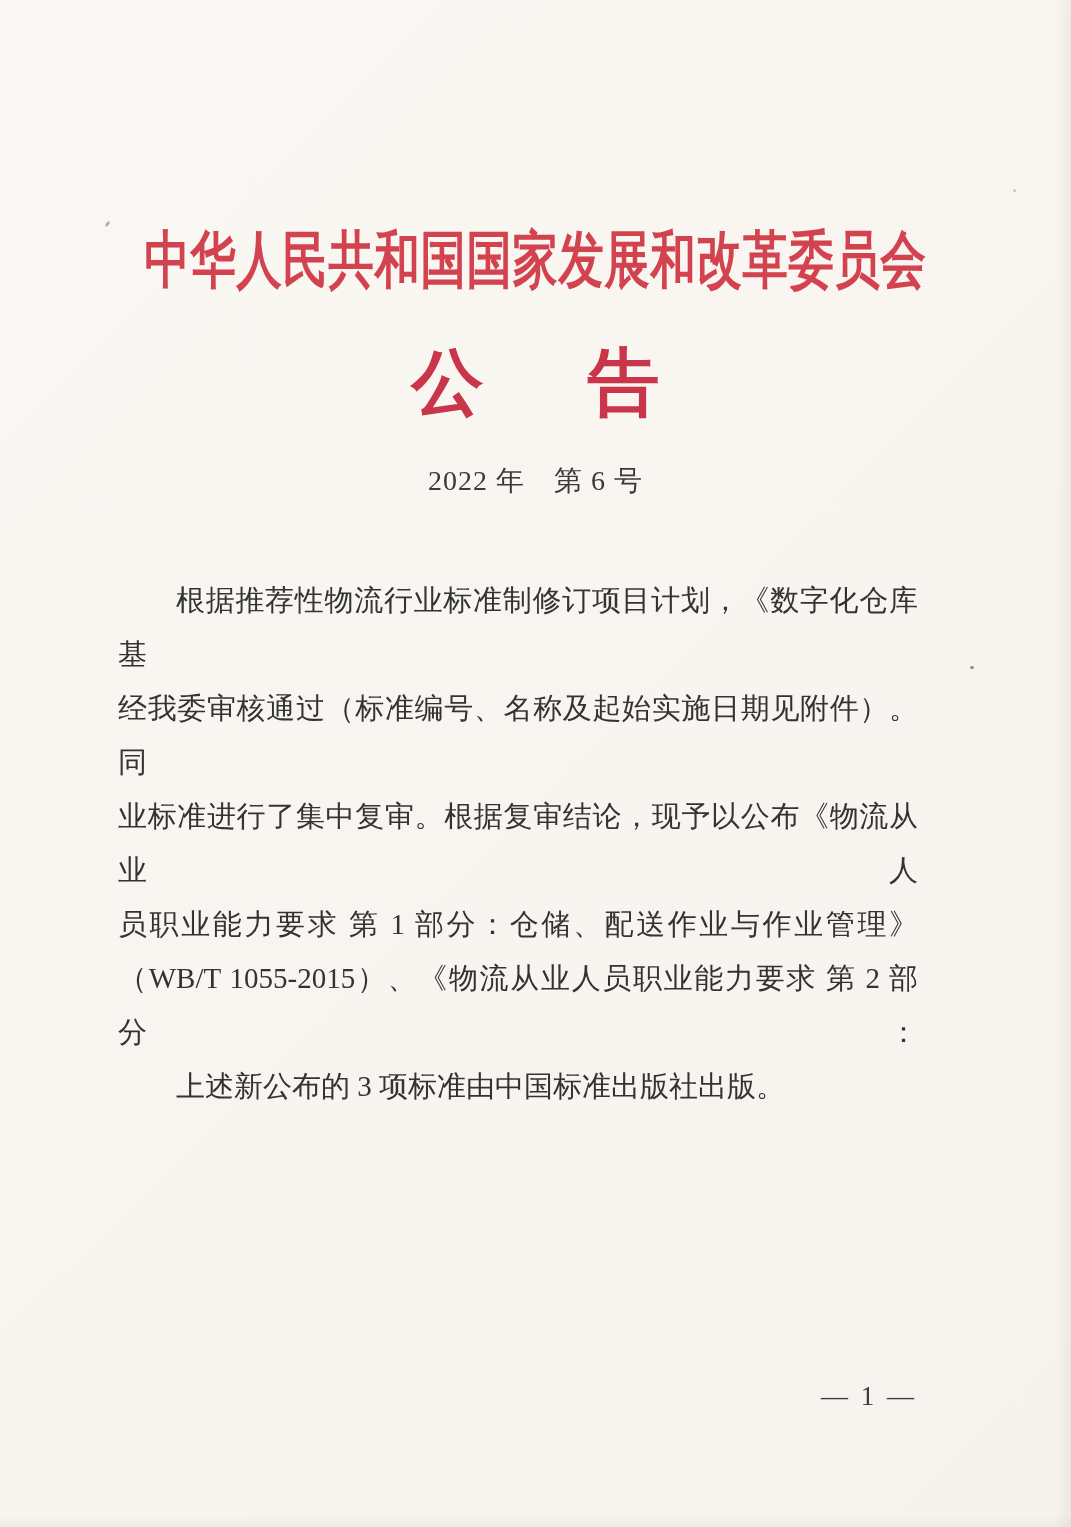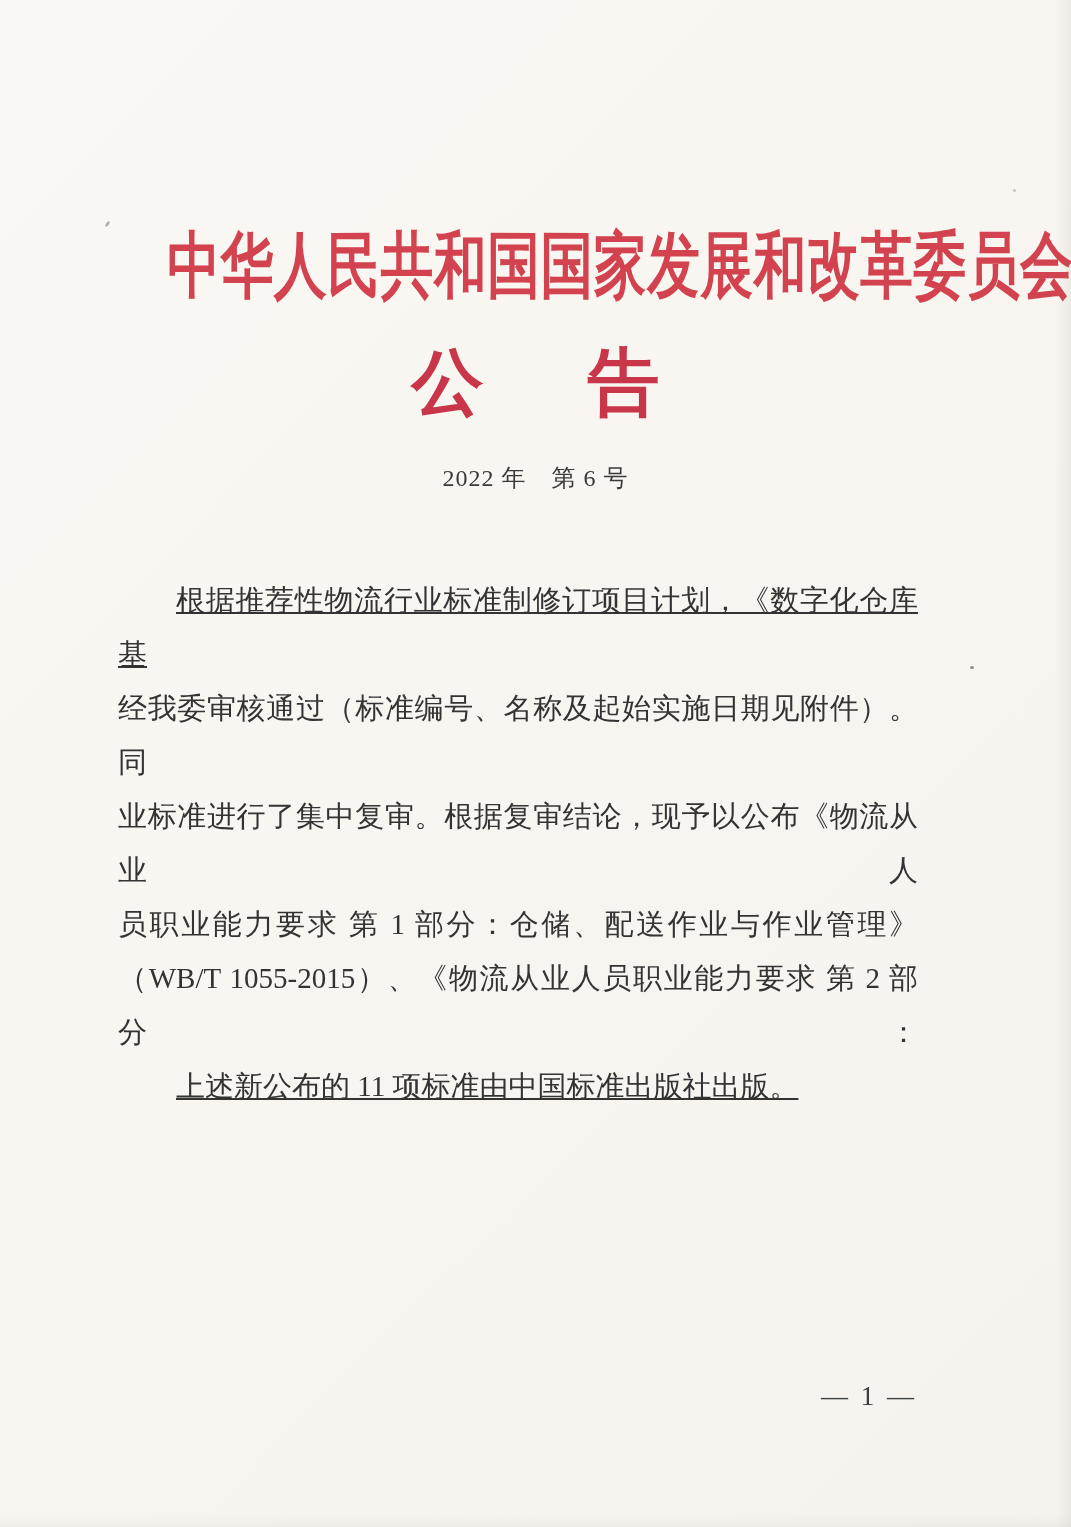--- a/index.html
+++ b/index.html
@@ -34,21 +34,21 @@
   .speck.s1 { left: 970px; top: 666px; width: 4px; height: 3px; }
   .speck.s2 { left: 106px; top: 221px; width: 3px; height: 6px; transform: rotate(35deg); background: rgba(90,85,80,0.45); }
   .speck.s3 { left: 1013px; top: 189px; width: 3px; height: 3px; background: rgba(120,110,100,0.35); }
 
   .org-title {
     position: absolute;
     top: 218px;
     left: 0;
     width: 100%;
     text-align: center;
-    font-size: 72px;
+    font-size: 62px;
     font-weight: bold;
     color: #d3434f;
     white-space: nowrap;
   }
   .org-title .squeeze {
     display: inline-block;
     transform: scaleX(0.73);
     transform-origin: center;
     letter-spacing: 1px;
   }
@@ -64,21 +64,21 @@
     font-weight: bold;
     color: #c9364a;
     line-height: 1.1;
   }
   .issue-line {
     position: absolute;
     top: 462px;
     left: 0;
     width: 100%;
     text-align: center;
-    font-size: 24px;
+    font-size: 28px;
     color: #3a3a3a;
     letter-spacing: 1px;
   }
   .body-text {
     position: absolute;
     top: 573px;
     left: 118px;
     width: 800px;
     font-size: 29px;
     line-height: 54px;
@@ -86,21 +86,20 @@
   }
   .line {
     min-height: 54px;
   }
   .justify {
     text-align: justify;
     text-align-last: justify;
   }
   .indent {
     text-indent: 2em;
-    text-decoration: underline;
   }
   .page-footer {
     position: absolute;
     top: 1381px;
     right: 154px;
     font-size: 27px;
     color: #3d3d3d;
     letter-spacing: 3px;
     white-space: nowrap;
   }
@@ -120,21 +119,21 @@
   </div>
 
   <div class="issue-line">2022 年　第 6 号</div>
 
   <div class="body-text">
     <div class="line justify indent">根据推荐性物流行业标准制修订项目计划，《数字化仓库基</div>
     <div class="line justify">经我委审核通过（标准编号、名称及起始实施日期见附件）。同</div>
     <div class="line justify">业标准进行了集中复审。根据复审结论，现予以公布《物流从业人</div>
     <div class="line justify">员职业能力要求 第 1 部分：仓储、配送作业与作业管理》</div>
     <div class="line justify">（WB/T 1055-2015）、《物流从业人员职业能力要求 第 2 部分：</div>
-    <div class="line indent">上述新公布的 11 项标准由中国标准出版社出版。</div>
+    <div class="line indent">上述新公布的 3 项标准由中国标准出版社出版。</div>
 
   </div>
 
   <div class="page-footer">— 1 —</div>
 
   <div class="edge-right"></div>
   <div class="edge-bottom"></div>
   <div class="speck s1"></div>
   <div class="speck s2"></div>
   <div class="speck s3"></div>

